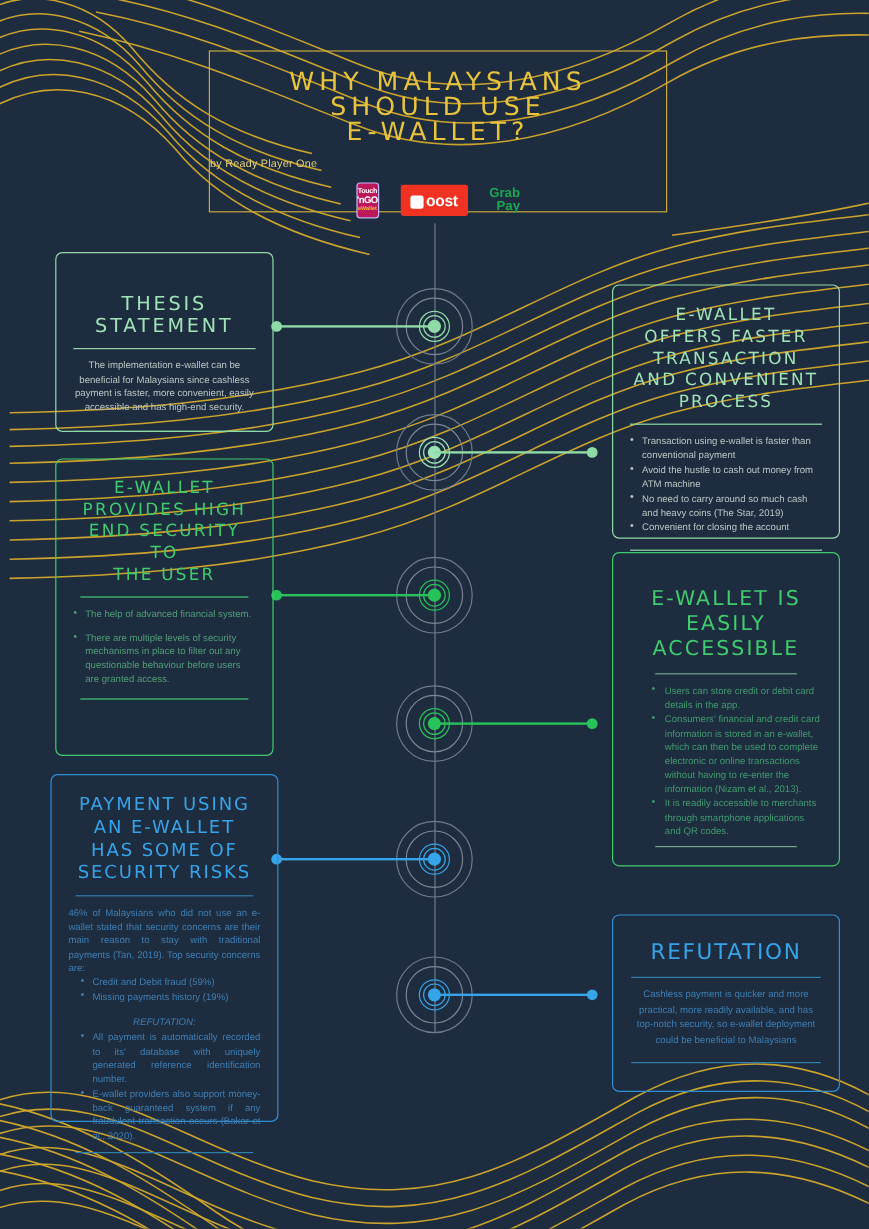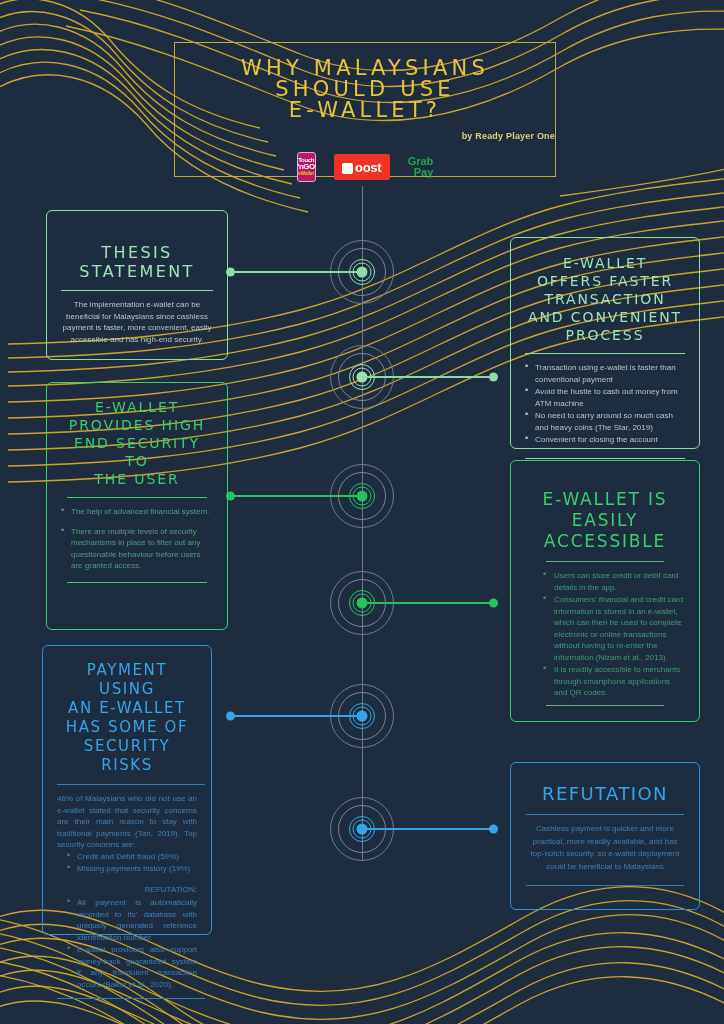--- a/index.html
+++ b/index.html
@@ -27,26 +27,25 @@
     color: #e8c43c;
     font-size: 21px;
     letter-spacing: 4.2px;
     line-height: 21px;
     font-weight: 400;
     margin-top: 15px;
     white-space: pre-line;
     font-family: "DejaVu Sans", sans-serif;
   }
   #header-byline {
-    text-align: right;
+    text-align: left;
     color: #e2cf7a;
     font-size: 9px;
     letter-spacing: 0.2px;
     margin-top: 10px;
-    font-weight: bold;
   }
   #logo-row {
     display: flex; justify-content: center; align-items: center;
     gap: 18px; margin-top: 11px;
   }
   .logo { display:flex; align-items:center; justify-content:center; }
   #logo-tng {
     width: 19px; height: 30px; background: #be185d; border-radius: 3px;
     flex-direction: column; color: #fff; line-height: 1;
     border: 1px solid #c4b5fd;
@@ -137,21 +136,21 @@
     border-color: #3ecc6d;
   }
   #card-access h2 { color:#3ecc6d; font-size: 17px; letter-spacing: 1.8px; line-height: 21px; margin-top:16px;}
   #card-access .rule { background:#6fa98a; width: 118px; }
   #card-access li { color:#3f9b6e; padding-left: 11px; }
   #card-access li::before { color:#3f9b6e; }
   #card-access ul { margin-left: 18px; }
 
   
   #card-risks {
-    left: 42px; top: 645px; width: 170px; height: 290px;
+    left: 42px; top: 645px; width: 190px; height: 290px;
     border-color: #2f8fd4;
   }
   #card-risks h2 { color:#36a4e8; font-size: 15px; letter-spacing: 1.6px; line-height: 19px; margin-top:3px; }
   #card-risks .rule { background:#2f7fae; width: 148px; }
   #card-risks p { color:#3d7fb5; text-align: justify; }
   #card-risks .refutation { color:#3d7fb5; margin-top: 9px; }
   #card-risks li { color:#3d7fb5; text-align: justify; }
   #card-risks li::before { color:#3d7fb5; }
   #card-risks ul { margin-left: 10px; }
   #card-risks ul.inner { margin-top: 2px; }
@@ -366,21 +365,21 @@
     <h2>PAYMENT USING
 AN E-WALLET
 HAS SOME OF
 SECURITY RISKS</h2>
     <div class="rule"></div>
     <p>46% of Malaysians who did not use an e-wallet stated that security concerns are their main reason to stay with traditional payments (Tan, 2019). Top security concerns are:</p>
     <ul>
       <li>Credit and Debit fraud (59%)</li>
       <li>Missing payments history (19%)</li>
     </ul>
-    <p class="refutation" style="text-align:right;">REFUTATION:</p>
+    <p class="refutation" style="text-align:center;font-style:italic;">REFUTATION:</p>
     <ul class="inner">
       <li>All payment is automatically recorded to its' database with uniquely generated reference identification number.</li>
       <li>E-wallet providers also support money-back guaranteed system if any fraudulent transaction occurs (Bakar et al., 2020).</li>
     </ul>
     <div class="rule bottom" style="margin-top:8px;"></div>
   </div>
 
   <div class="card" id="card-conclusion">
     <h2>REFUTATION</h2>
     <div class="rule"></div>

